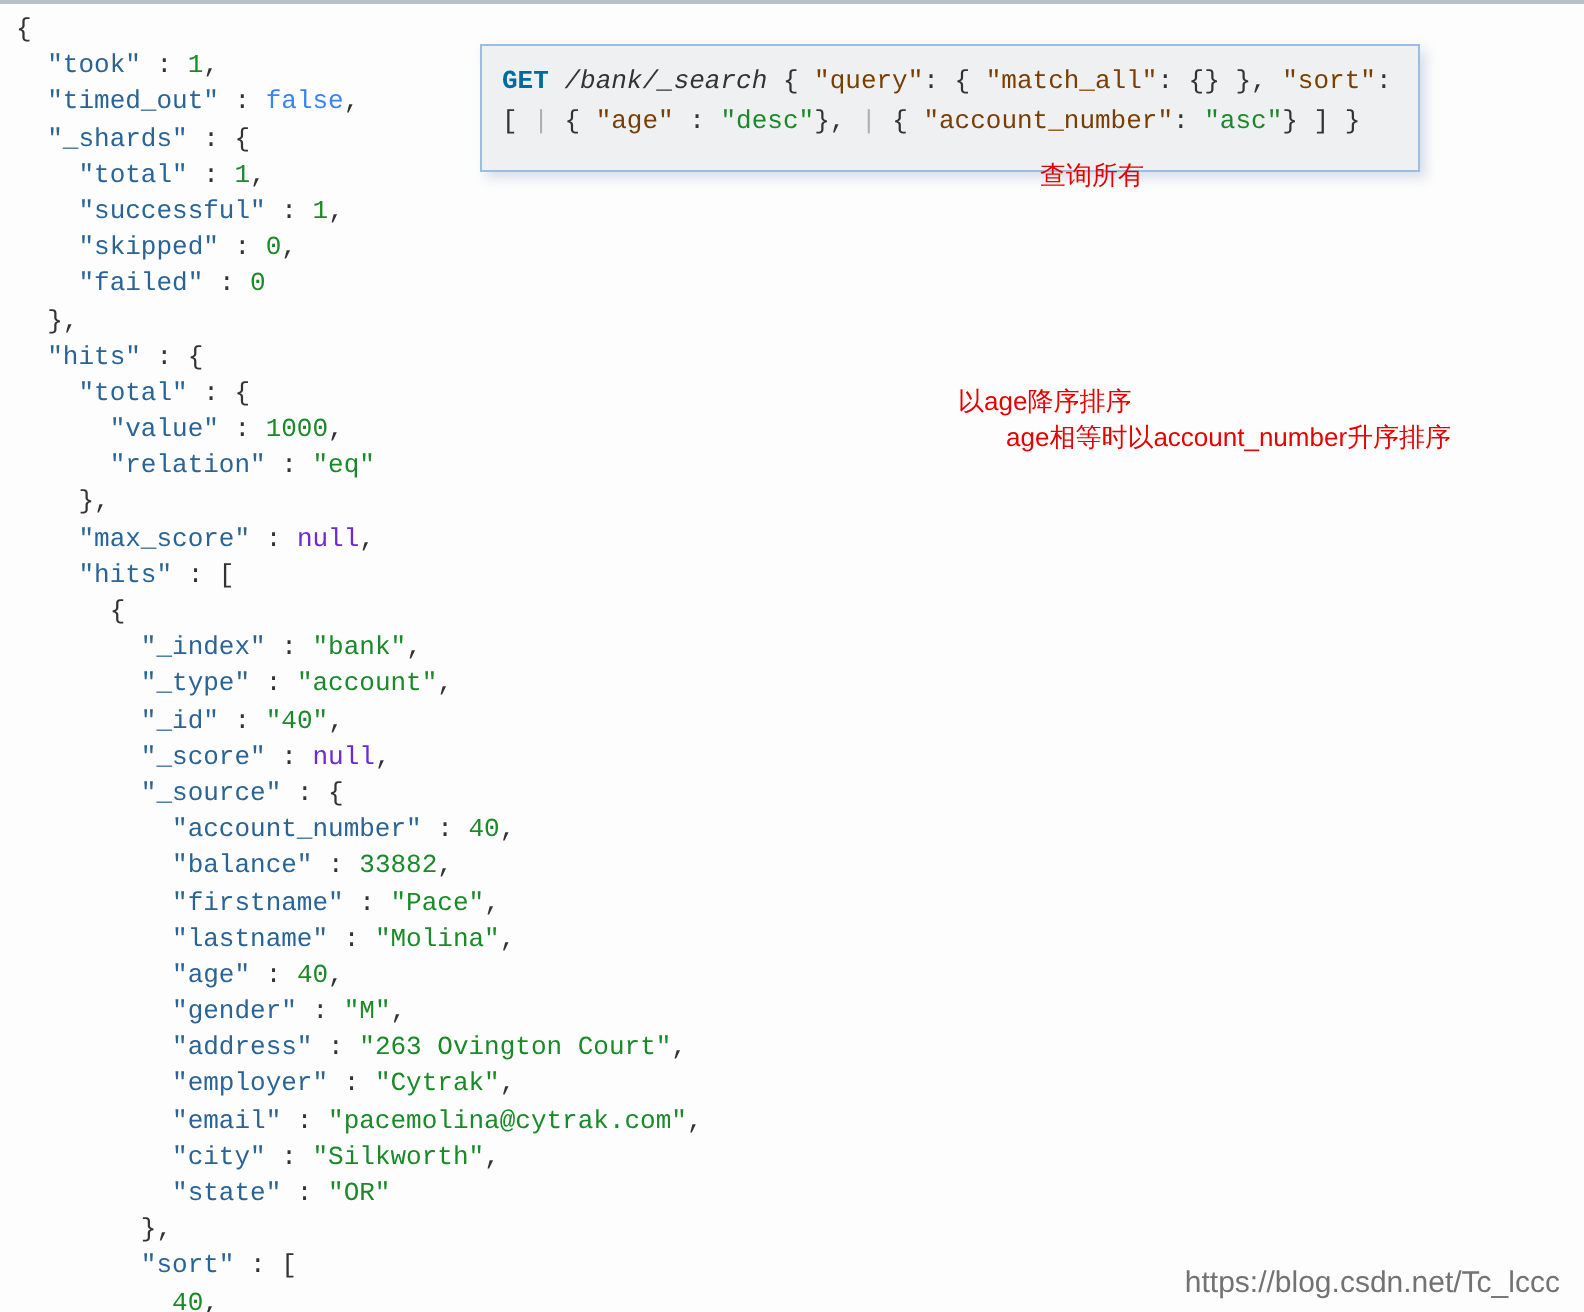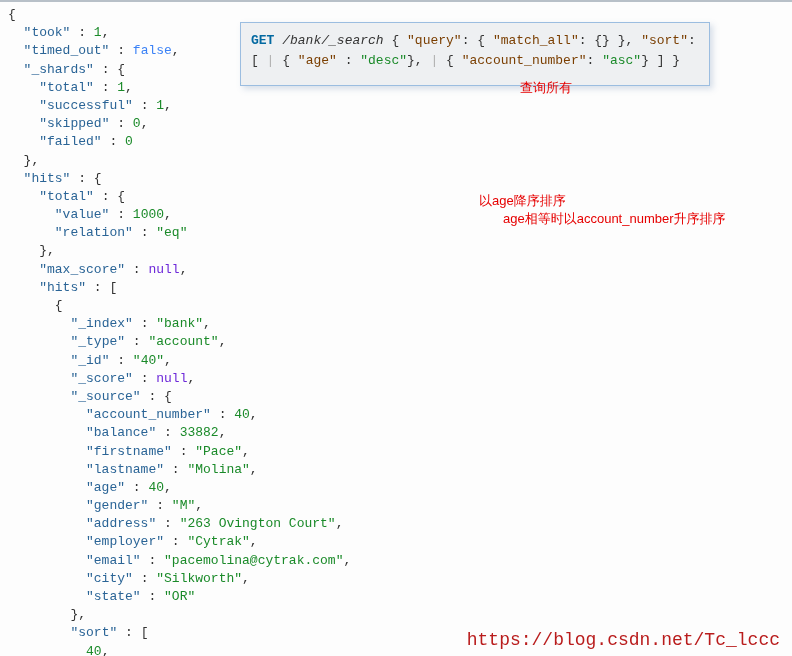--- a/index.html
+++ b/index.html
@@ -50,23 +50,23 @@
     position: absolute;
     color: #e60000;
     font-family: "Microsoft YaHei", sans-serif;
     font-size: 13px;
     white-space: nowrap;
   }
   .watermark {
     position: absolute;
     right: 12px;
     bottom: 6px;
-    color: #b91c1c;
-    font-family: Liberation Mono, monospace;
-    font-size: 18px;
+    color: #737373;
+    font-family: Liberation Sans, sans-serif;
+    font-size: 15px;
   }
 </style>
 </head>
 <body>
 
 <div class="code-block"><span><span class="punct">{</span>
   <span class="key">"took"</span><span class="punct"> : </span><span class="number">1</span><span class="punct">,</span>
   <span class="key">"timed_out"</span><span class="punct"> : </span><span class="boolean">false</span><span class="punct">,</span>
   <span class="key">"_shards"</span><span class="punct"> : {</span>
     <span class="key">"total"</span><span class="punct"> : </span><span class="number">1</span><span class="punct">,</span>

